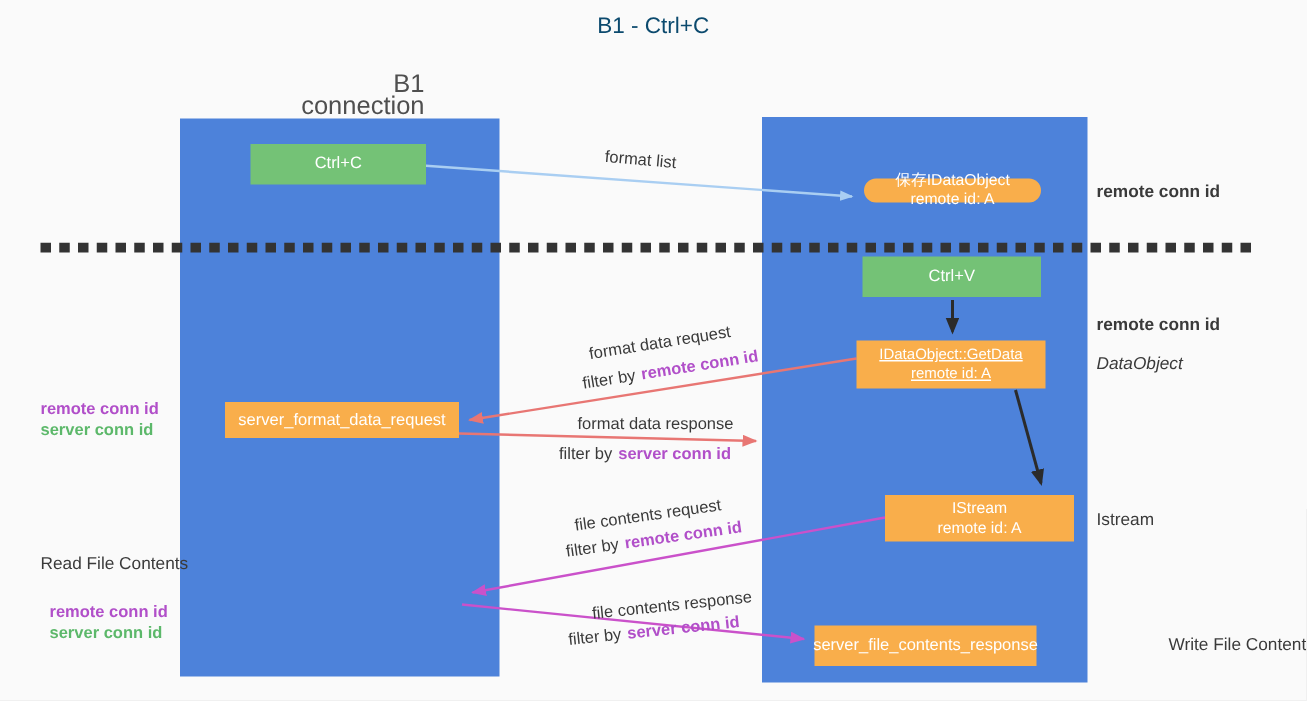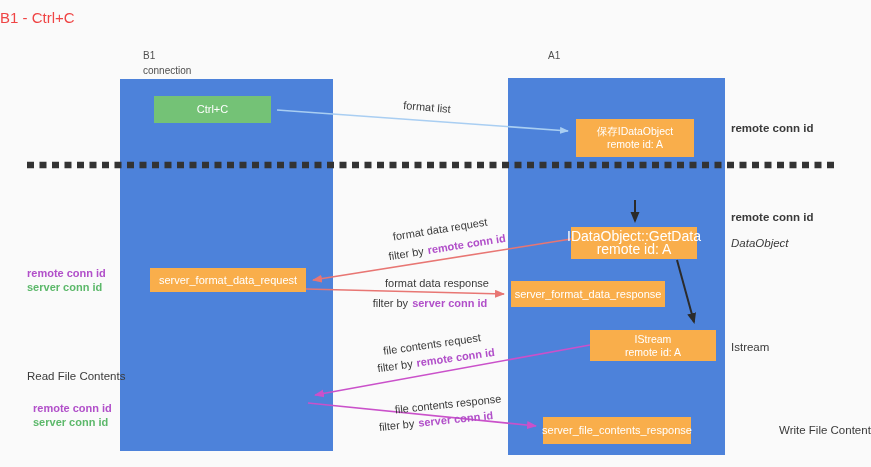--- a/index.html
+++ b/index.html
@@ -1,24 +1,24 @@
 <!DOCTYPE html>
 <html><head>
 <meta charset="utf-8">
 <style>
   html,body{margin:0;padding:0;background:#e8e8e8;}
   .canvas{
     position:relative;width:871px;height:467px;background:#fafafa;
     font-family:"Liberation Sans","DejaVu Sans",sans-serif;overflow:hidden;
     margin:0 auto;
   }
-  .title{position:absolute;left:0;top:8px;width:100%;text-align:left;
-    font-size:15px;line-height:20px;color:#ef4444;}
-  .lifeline-header{position:absolute;width:140px;text-align:left;
-    font-size:10px;line-height:15px;color:#4f4f4f;}
+  .title{position:absolute;left:0;top:8px;width:100%;text-align:center;
+    font-size:15px;line-height:20px;color:#0c4a6e;}
+  .lifeline-header{position:absolute;width:140px;text-align:right;
+    font-size:17px;line-height:15px;color:#4f4f4f;}
   .lifeline{position:absolute;background:#4d82da;}
   .box{position:absolute;display:flex;flex-direction:column;align-items:center;
     justify-content:center;color:#fff;font-size:11px;line-height:13px;text-align:center;}
   .green{background:#74c276;}
   .orange{background:#f9ae4b;}
   .flow-label{position:absolute;font-size:11px;color:#3a3a3a;white-space:nowrap;
     transform-origin:center;display:flex;gap:4px;}
   .centered{transform:translate(-50%,-50%);}
   .purple{color:#b14fc9;font-weight:bold;}
   .greentx{color:#5cb86a;font-weight:bold;}
@@ -34,21 +34,20 @@
 
   <div class="title">
     <div>B1 - Ctrl+C</div>
   </div>
 
   <div class="lifeline-header" style="left:143px;top:48px;">
     <div>B1</div>
     <div>connection</div>
   </div>
   <div class="lifeline-header" style="left:548px;top:48px;">
-    <div>A1</div>
   </div>
 
   <div class="lifeline" style="left:120px;top:79px;width:213px;height:372px;"></div>
   <div class="lifeline" style="left:508px;top:78px;width:217px;height:377px;"></div>
 
   <svg class="overlay" width="871" height="467">
     <defs>
       <marker id="mBlue" markerWidth="10" markerHeight="8" refX="8" refY="3.5" orient="auto" markerUnits="userSpaceOnUse">
         <path d="M0,0 L9,3.5 L0,7 z" fill="#a9cef2"></path>
       </marker>
@@ -66,37 +65,37 @@
     <line x1="277" y1="110" x2="568" y2="131" stroke="#a9cef2" stroke-width="1.6" marker-end="url(#mBlue)"></line>
     <line x1="635" y1="200" x2="635" y2="221" stroke="#2b2b2b" stroke-width="2" marker-end="url(#mBlack)"></line>
     <line x1="677" y1="260" x2="694" y2="322" stroke="#2b2b2b" stroke-width="2" marker-end="url(#mBlack)"></line>
     <line x1="571" y1="239" x2="313" y2="280" stroke="#e87673" stroke-width="1.6" marker-end="url(#mRed)"></line>
     <line x1="306" y1="289" x2="504" y2="294" stroke="#e87673" stroke-width="1.6" marker-end="url(#mRed)"></line>
     <line x1="590" y1="345" x2="315" y2="395" stroke="#ca51ca" stroke-width="1.6" marker-end="url(#mMag)"></line>
     <line x1="308" y1="403" x2="536" y2="426" stroke="#ca51ca" stroke-width="1.6" marker-end="url(#mMag)"></line>
     <line x1="27" y1="165" x2="838" y2="165" stroke="#333333" stroke-width="6.5" stroke-dasharray="7 5.5"></line>
   </svg>
 
-  <div class="box green" style="left:154px;top:96px;width:117px;height:27px;">
+  <div class="box green" style="left:167px;top:96px;width:117px;height:27px;">
     <span>Ctrl+C</span>
   </div>
+  <div class="box green" style="left:575px;top:171px;width:119px;height:27px;">
+    <span>Ctrl+V</span>
+  </div>
 
-  <div class="box orange" style="left:576px;top:119px;width:118px;height:38px;font-size:10.5px;">
+  <div class="box orange" style="left:576px;top:119px;width:118px;height:16px;font-size:10.5px;border-radius:13px;">
     <span>保存IDataObject</span>
     <span>remote id: A</span>
   </div>
-  <div class="box orange" style="left:571px;top:227px;width:126px;height:32px;font-size:14px;">
+  <div class="box orange" style="left:571px;top:227px;width:126px;height:32px;font-size:10px;text-decoration:underline;">
     <span>IDataObject::GetData</span>
     <span>remote id: A</span>
   </div>
   <div class="box orange" style="left:150px;top:268px;width:156px;height:24px;">
     <span>server_format_data_request</span>
-  </div>
-  <div class="box orange" style="left:511px;top:281px;width:154px;height:26px;">
-    <span>server_format_data_response</span>
   </div>
   <div class="box orange" style="left:590px;top:330px;width:126px;height:31px;font-size:10.5px;">
     <span>IStream</span>
     <span>remote id: A</span>
   </div>
   <div class="box orange" style="left:543px;top:417px;width:148px;height:27px;">
     <span>server_file_contents_response</span>
   </div>
 
   <div class="flow-label centered" style="left:427px;top:107px;transform:translate(-50%,-50%) rotate(5deg);">

